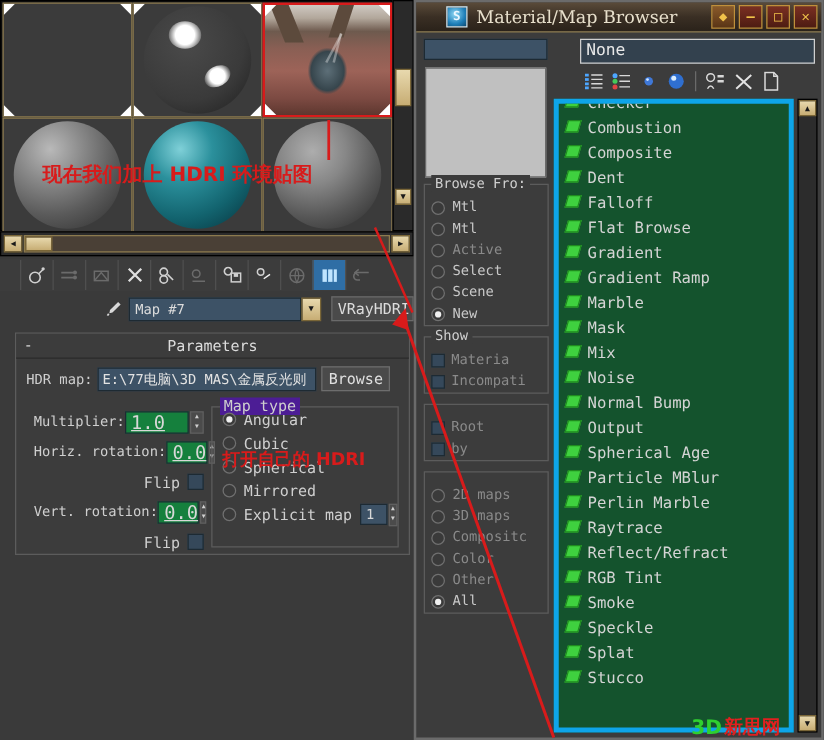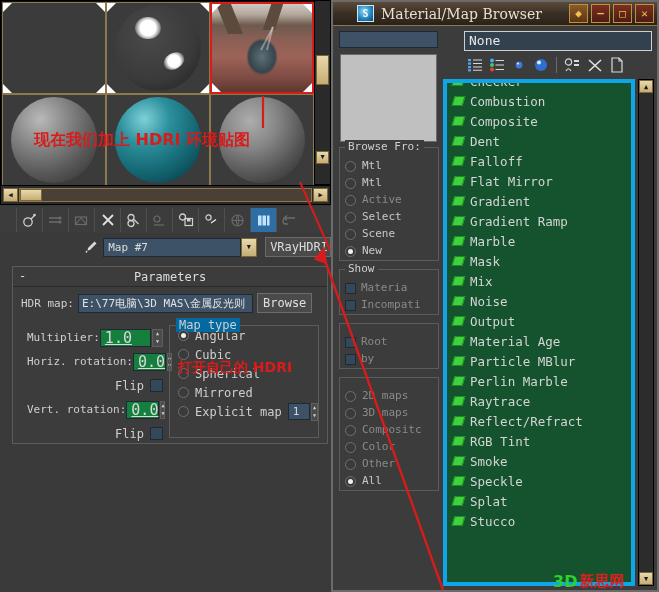--- a/index.html
+++ b/index.html
@@ -223,21 +223,21 @@
     background: #35485a; border: 1px solid #1d2a33;
   }
 
   #maptype {
     position: absolute; left: 156px; top: 58px;
     width: 150px; height: 113px;
     border: 1px solid #5c5c5c;
   }
   #maptype-title {
     position: absolute; left: 6px; top: -8px;
-    background: #0369a1; padding: 0 3px;
+    background: #4c1d95; padding: 0 3px;
     color: #cfcfcf; font-size: 12px;
   }
   .radio-row {
     display: flex; align-items: center;
     height: 19px; padding-left: 8px;
   }
   .radio {
     width: 11px; height: 11px; border-radius: 50%;
     background: #3a3a3a; border: 1px solid #707070;
     margin-right: 6px; position: relative; flex: none;
@@ -812,21 +812,21 @@
           <div class="litem">
             <span class="map-icon"></span>
             <span class="litem-label">Dent</span>
           </div>
           <div class="litem">
             <span class="map-icon"></span>
             <span class="litem-label">Falloff</span>
           </div>
           <div class="litem">
             <span class="map-icon"></span>
-            <span class="litem-label">Flat Mirror</span>
+            <span class="litem-label">Flat Browse</span>
           </div>
           <div class="litem">
             <span class="map-icon"></span>
             <span class="litem-label">Gradient</span>
           </div>
           <div class="litem">
             <span class="map-icon"></span>
             <span class="litem-label">Gradient Ramp</span>
           </div>
           <div class="litem">
@@ -840,25 +840,29 @@
           <div class="litem">
             <span class="map-icon"></span>
             <span class="litem-label">Mix</span>
           </div>
           <div class="litem">
             <span class="map-icon"></span>
             <span class="litem-label">Noise</span>
           </div>
           <div class="litem">
             <span class="map-icon"></span>
+            <span class="litem-label">Normal Bump</span>
+          </div>
+          <div class="litem">
+            <span class="map-icon"></span>
             <span class="litem-label">Output</span>
           </div>
           <div class="litem">
             <span class="map-icon"></span>
-            <span class="litem-label">Material Age</span>
+            <span class="litem-label">Spherical Age</span>
           </div>
           <div class="litem">
             <span class="map-icon"></span>
             <span class="litem-label">Particle MBlur</span>
           </div>
           <div class="litem">
             <span class="map-icon"></span>
             <span class="litem-label">Perlin Marble</span>
           </div>
           <div class="litem">

